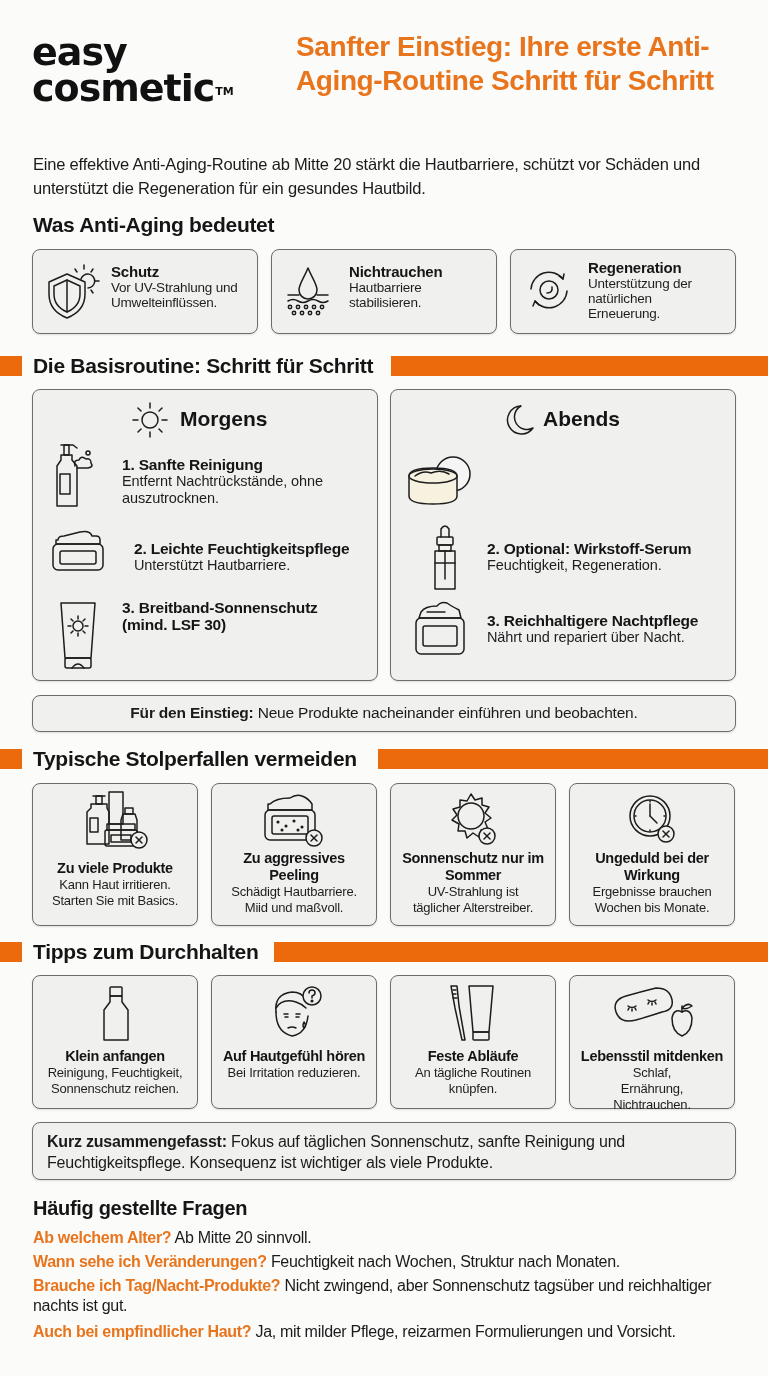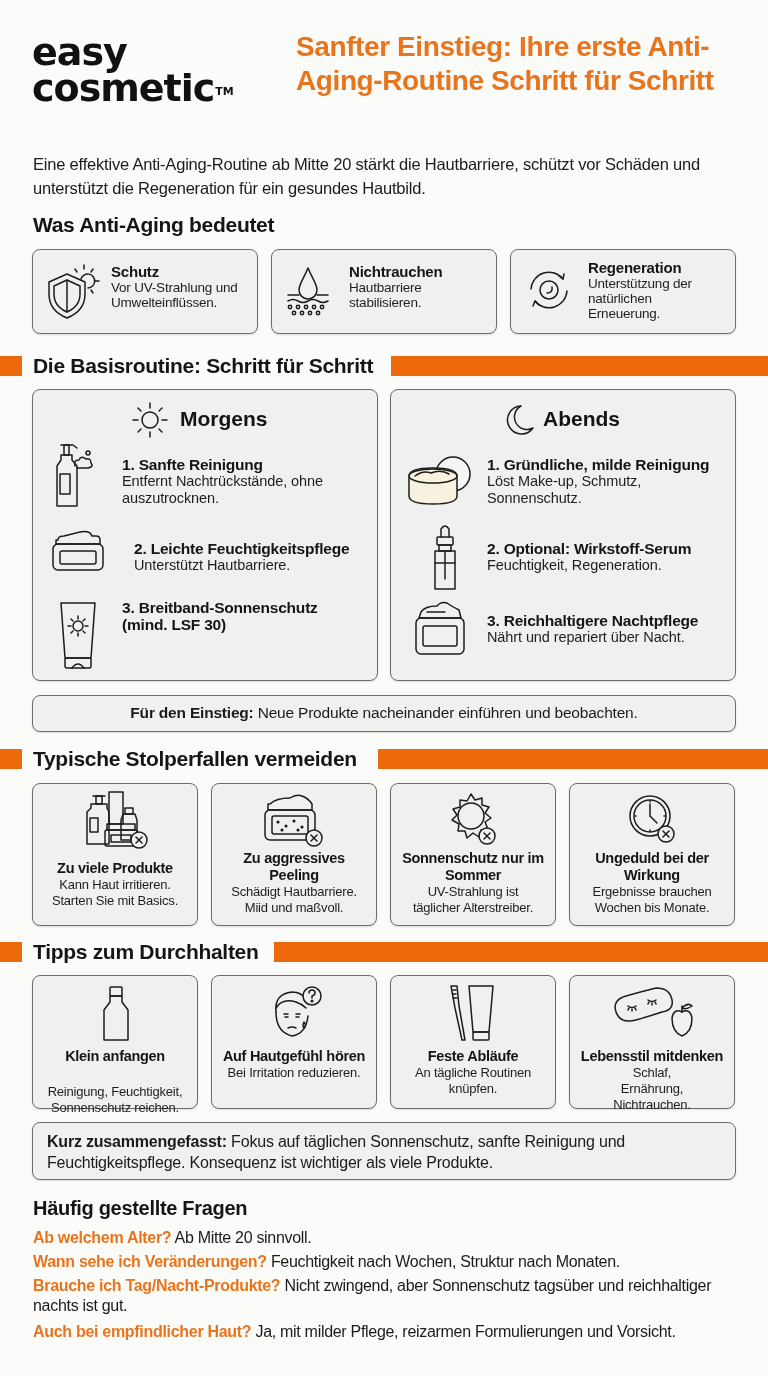--- a/index.html
+++ b/index.html
@@ -173,24 +173,20 @@
     <path d="M20 4 A14 14 0 1 0 32 26 A12 12 0 0 1 20 4 Z"></path>
   </svg>
   <div class="col-head" style="left:152px; top:17px;">Abends</div>
 
   <svg width="70" height="56" viewBox="0 0 70 56" style="left:12px; top:62px;">
     <circle cx="50" cy="22" r="17" fill="#f5f5f5"></circle>
     <path d="M6 24 Q6 16 30 16 Q54 16 54 24 L54 44 Q54 52 30 52 Q6 52 6 44 Z" fill="#f7f2df"></path>
     <ellipse cx="30" cy="24" rx="24" ry="7" fill="#f7f2df"></ellipse>
     <path d="M12 24 Q20 18 28 21 Q38 17 46 22"></path>
   </svg>
-  <div class="step" style="left:96px; top:66px;">
-    <div class="st">1. Gründliche, milde Reinigung</div>
-    <div class="sd" style="width:180px;">Löst Make-up, Schmutz, Sonnenschutz.</div>
-  </div>
 
   <svg width="36" height="70" viewBox="0 0 36 70" style="left:36px; top:133px;">
     <path d="M14 14 L14 6 Q18 0 22 6 L22 14"></path>
     <rect x="10" y="14" width="16" height="8" rx="1"></rect>
     <rect x="12" y="22" width="12" height="6"></rect>
     <path d="M8 28 L28 28 L28 66 L8 66 Z"></path>
     <line x1="18" y1="28" x2="18" y2="56"></line>
     <line x1="8" y1="40" x2="28" y2="40"></line>
   </svg>
   <div class="step" style="left:96px; top:150px;">
@@ -301,21 +297,21 @@
 <div class="sec-title" style="left:33px; top:940px;">Tipps zum Durchhalten</div>
 <div class="bar-right" style="top:942px; left:274px;"></div>
 
 <div class="card" style="left:32px; top:975px; width:166px; height:134px;">
   <svg width="40" height="60" viewBox="0 0 40 60" style="left:63px; top:8px;">
     <rect x="14" y="3" width="12" height="9" rx="1"></rect>
     <path d="M14 12 L26 12 L26 18 L32 26 L32 56 L8 56 L8 26 L14 18 Z"></path>
   </svg>
   <div class="center-card-text" style="top:72px;">
     <div class="ct-title">Klein anfangen</div>
-    <div class="ct-text" style="padding:0 10px;margin-top:19px;">Reinigung, Feuchtigkeit, Sonnenschutz reichen.</div>
+    <div class="ct-text" style="padding:0 10px;">Reinigung, Feuchtigkeit, Sonnenschutz reichen.</div>
   </div>
 </div>
 
 <div class="card" style="left:211px; top:975px; width:166px; height:134px;">
   <svg width="62" height="62" viewBox="0 0 62 62" style="left:54px; top:6px;">
     <path d="M10 30 Q8 12 26 10 Q36 10 40 18"></path>
     <path d="M10 30 Q10 50 26 54 Q40 52 42 34"></path>
     <path d="M10 26 Q16 16 30 20 Q36 22 40 26"></path>
     <line x1="18" y1="32" x2="22" y2="32"></line>
       <line x1="30" y1="32" x2="34" y2="32"></line>

